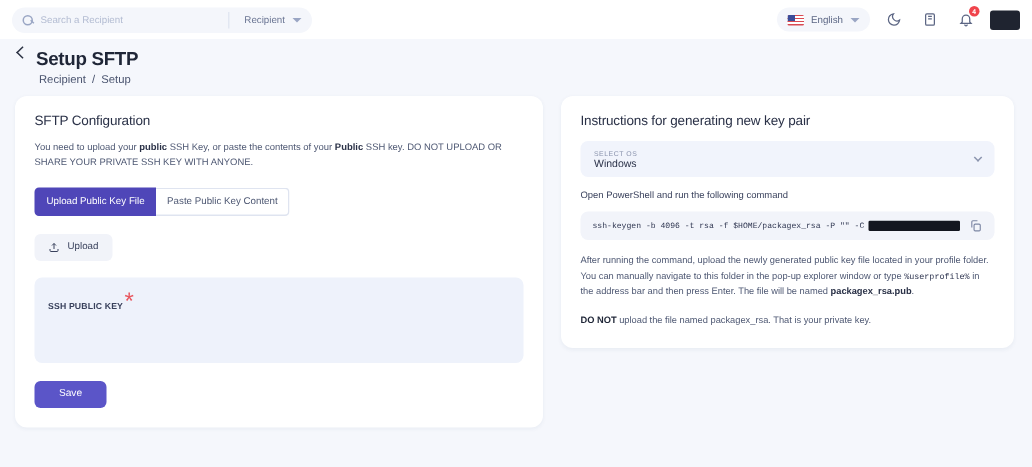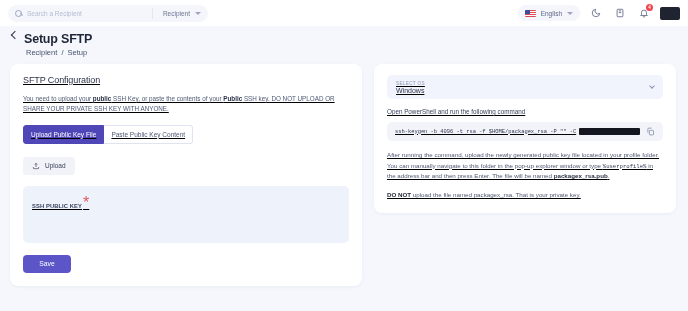--- a/index.html
+++ b/index.html
@@ -110,21 +110,20 @@
   
   .columns {
     display: flex; gap: 12px;
     padding: 7px 10px 0 10px;
     align-items: flex-start;
   }
   .card {
     background: #fff;
     border-radius: 8px;
     box-shadow: 0 1px 3px rgba(40,60,110,.06);
-    text-decoration: underline;
   }
   .card-left { width: 352px; padding: 11px 13px 13px 13px; }
   .card-right { width: 302px; padding: 11px 13px 13px 13px; }
 
   .card-title {
     font-size: 9px; color: #2a3147; margin-bottom: 9px; letter-spacing: -.1px;
   }
   .desc {
     font-size: 6.3px; line-height: 1.65; color: #4e5873; margin-bottom: 10px;
   }
@@ -289,20 +288,21 @@
     </div>
 
     <div class="ssh-box">
       <span class="ssh-label">SSH PUBLIC KEY</span><span class="req">*</span>
     </div>
 
     <button class="save-btn">Save</button>
   </div>
 
   <div class="card card-right">
+    <div class="card-title">Instructions for generating new key pair</div>
 
     <div class="select-os">
       <div>
         <div class="select-os-lbl">SELECT OS</div>
         <div class="select-os-val">Windows</div>
       </div>
       <span class="sel-chev"></span>
     </div>
 
     <div class="open-line">Open PowerShell and run the following command</div>

